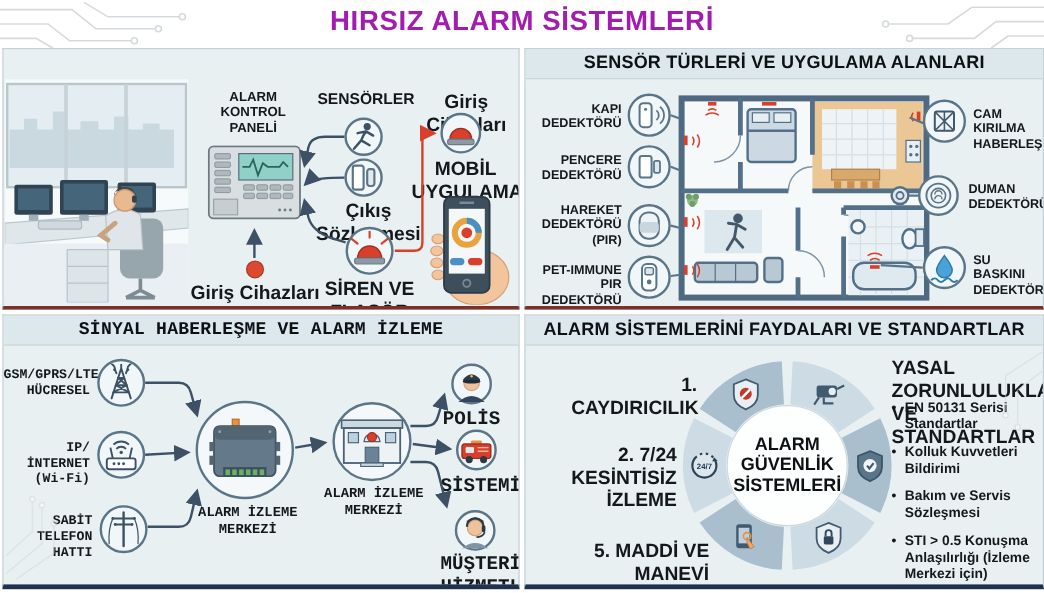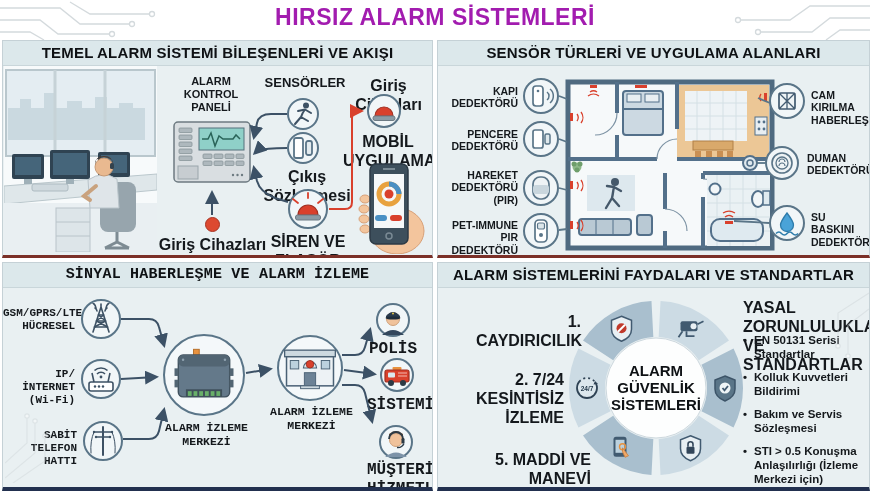--- a/index.html
+++ b/index.html
@@ -50,21 +50,20 @@
         <path d="M210,18 H170 L152,32 H100"></path>
         <path d="M210,30 H180 L166,40"></path>
       <circle cx="78" cy="20" r="2.5" fill="#fff"></circle>
         <circle cx="98" cy="32" r="2.5" fill="#fff"></circle>
     </g>
   </svg>
 
   <div class="title">HIRSIZ ALARM SİSTEMLERİ</div>
 
   <div class="panel top" style="left:2px;top:40px;width:429px;height:214px;">
-    <div class="hdr">TEMEL ALARM SİSTEMİ BİLEŞENLERİ VE AKIŞI</div>
 
     <svg class="abs" style="left:1px;top:25px" width="153" height="186">
       <rect width="153" height="186" fill="#f7fafb"></rect>
       <rect x="2" y="4" width="149" height="86" fill="#e4edf2" stroke="#b9c7cd" stroke-width="2"></rect>
       <path d="M4,56 L4,42 h12 v-9 h11 v9 h13 v-15 h12 v15 h11 v-7 h15 v7 h13 v-11 h12 v11 h12 v-5 h14 v5 h12 v32 H4 Z" fill="#c3d3db" opacity=".8"></path>
       <line x1="51" y1="4" x2="51" y2="90" stroke="#c6d2d7" stroke-width="3"></line>
       <line x1="101" y1="4" x2="101" y2="90" stroke="#c6d2d7" stroke-width="3"></line>
       <path d="M0,120 L153,108 L153,124 L0,138 Z" fill="#dfe7ea" stroke="#bac7cc"></path>
       <rect x="0" y="137" width="153" height="49" fill="#e9eff2"></rect>
       <rect x="52" y="142" width="34" height="44" fill="#dde5e9" stroke="#b9c4ca"></rect>

